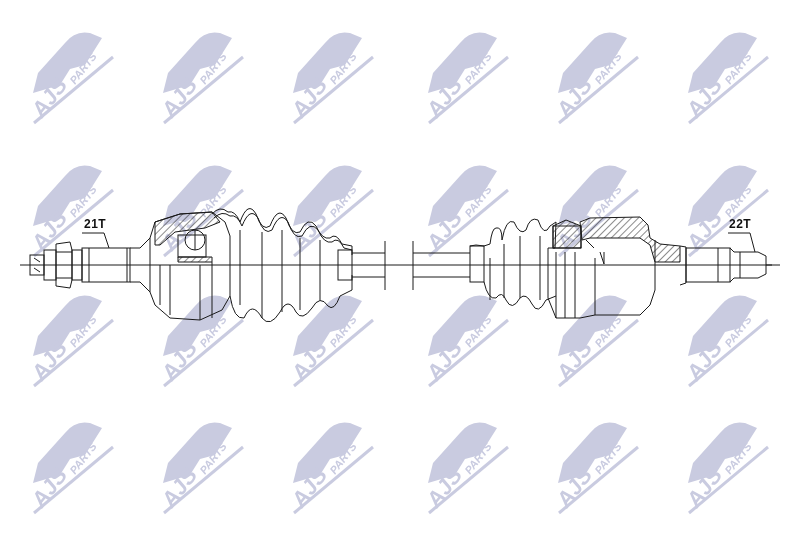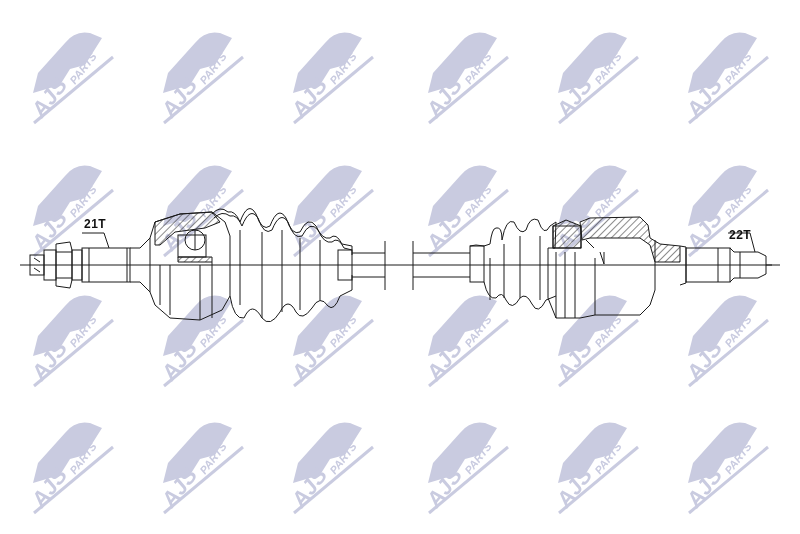--- a/index.html
+++ b/index.html
@@ -256,13 +256,13 @@
       <line x1="718" y1="248" x2="718" y2="282"></line>
       <path d="M730 248 L734 252 L758 252 L766 256 L766 274 L758 278 L734 278 L730 282"></path>
       <line x1="740" y1="252" x2="740" y2="278"></line>
       <line x1="766" y1="265" x2="772" y2="265"></line>
     </g>
     <polyline points="728,233 750,233 755,252"></polyline>
   </g>
 </svg>
 
 <div class="label" style="left:84px; top:217px;">21T</div>
-<div class="label" style="left:729px; top:228px;">22T</div>
+<div class="label" style="left:729px; top:217px;">22T</div>
 
 </body></html>

